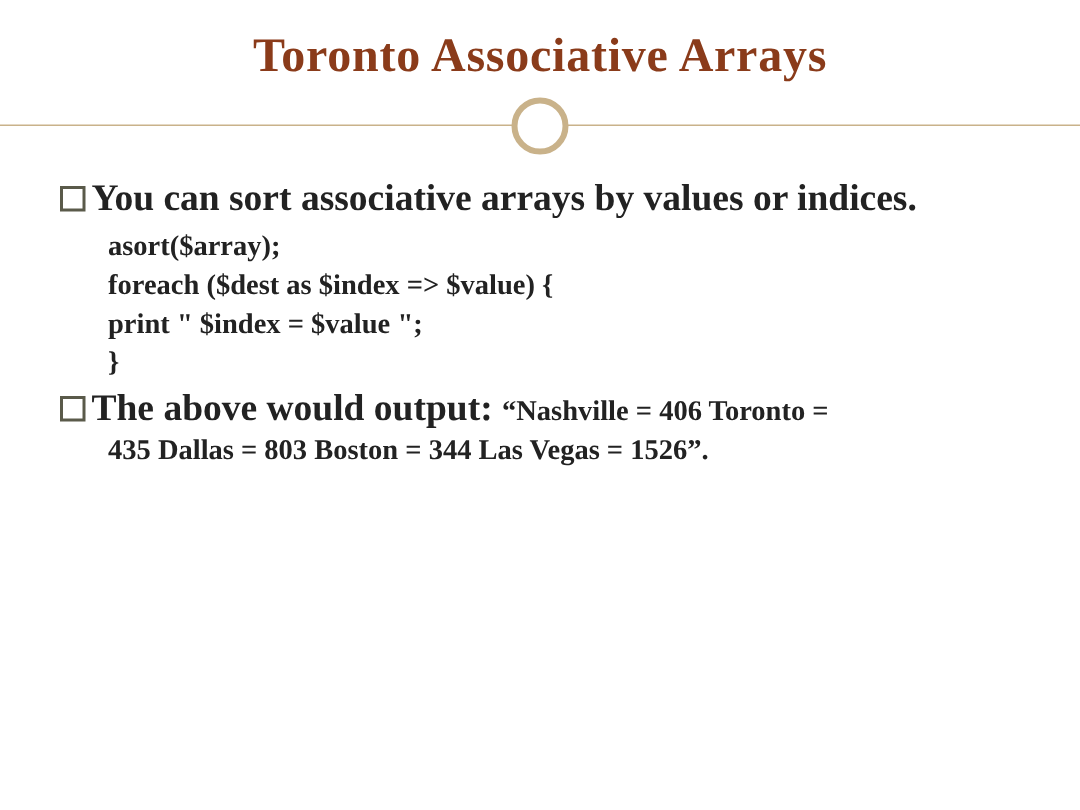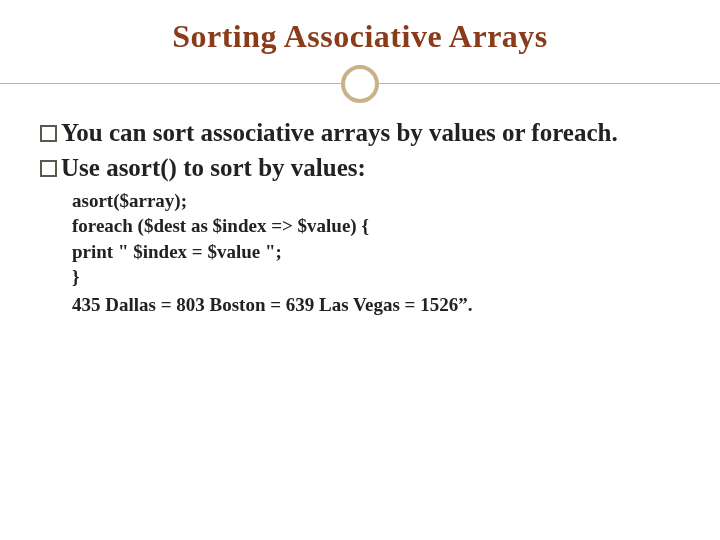--- a/index.html
+++ b/index.html
@@ -90,41 +90,41 @@
     font-weight: bold;
     padding-left: 32px;
     line-height: 1.35;
   }
 </style>
 </head>
 <body>
 
 <div class="slide">
 
-  <h1 class="title">Sorting Associative Arrays</h1>
+  <h1 class="title">Toronto Associative Arrays</h1>
 
   <div class="divider-wrap">
     <div class="divider-line"></div>
     <div class="divider-circle"></div>
   </div>
 
   <div class="body">
 
     <div class="bullet">
-      <span class="box"></span><span>You can sort associative arrays by values or foreach.</span>
+      <span class="box"></span><span>You can sort associative arrays by values or indices.</span>
     </div>
 
-    <div class="bullet">
-      <span class="box"></span><span>Use asort() to sort by values:</span>
-    </div>
 
     <div class="code">
       <div>asort($array);</div>
       <div>foreach ($dest as $index =&gt; $value) {</div>
       <div>print " $index = $value ";</div>
       <div>}</div>
     </div>
 
-    <div class="tail-cont">435 Dallas = 803 Boston = 639 Las Vegas = 1526”.</div>
+    <div class="output-line">
+      <span class="box"></span><span class="lead">The above would output: </span><span class="tail">“Nashville = 406 Toronto =</span>
+    </div>
+    <div class="tail-cont">435 Dallas = 803 Boston = 344 Las Vegas = 1526”.</div>
 
   </div>
 
 </div>
 
 </body></html>

